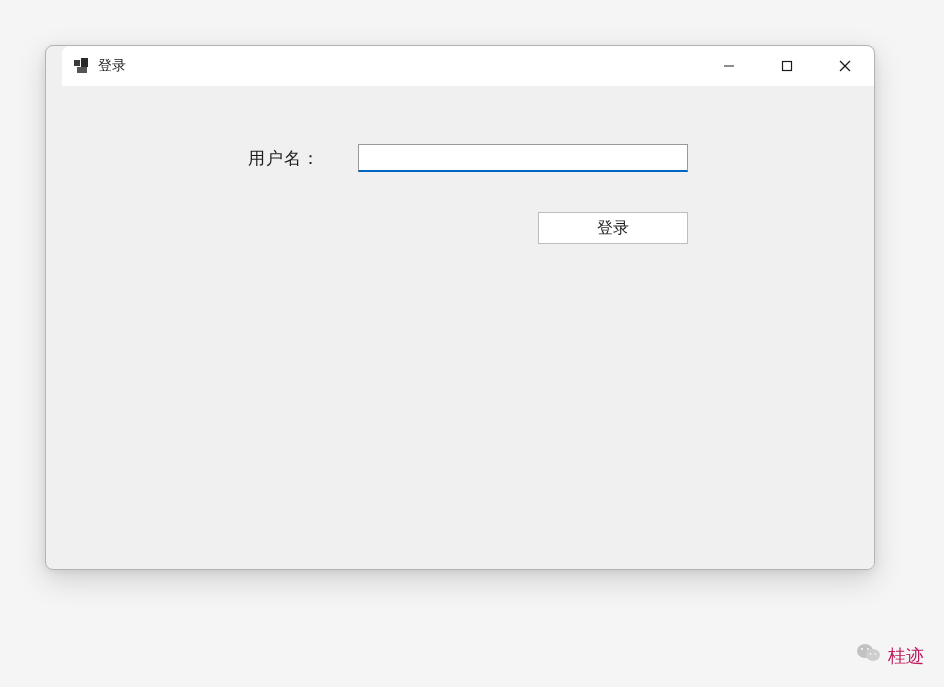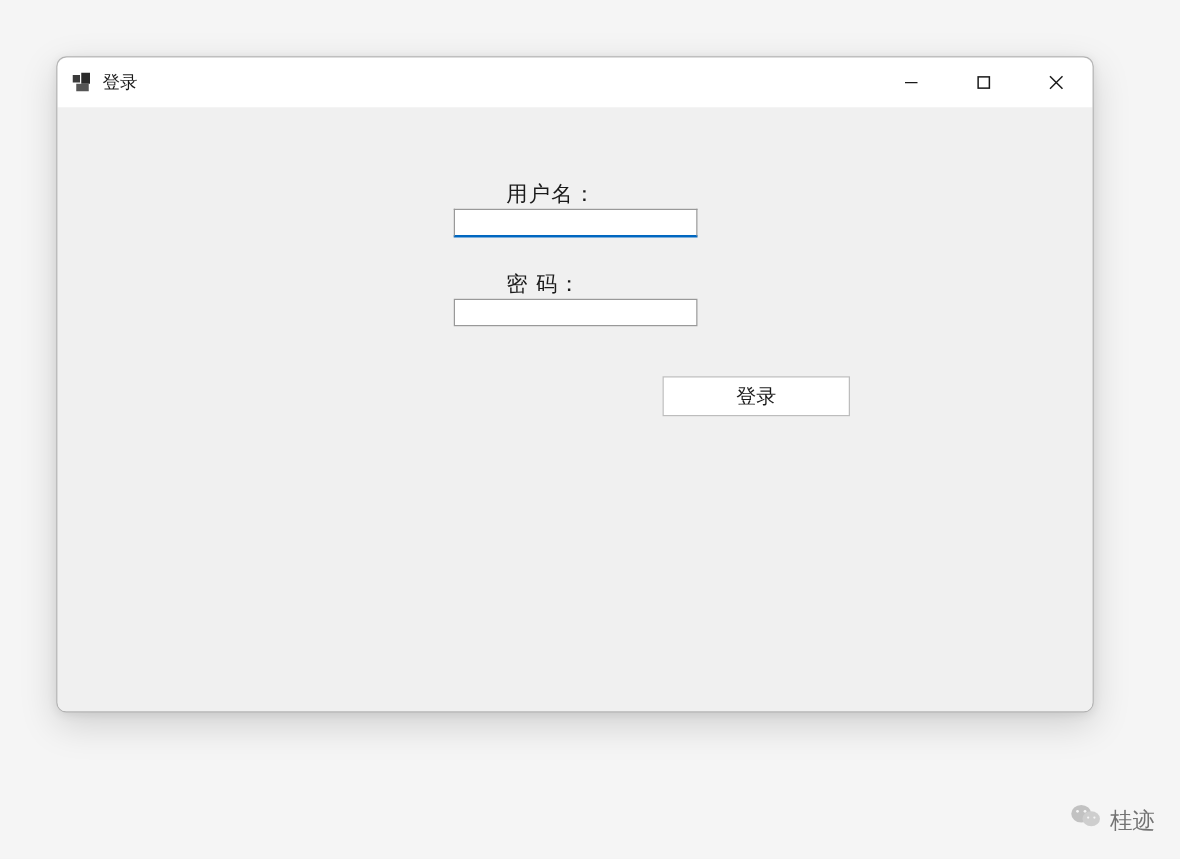--- a/index.html
+++ b/index.html
@@ -19,20 +19,21 @@
       position: absolute;
       left: 45px;
       top: 45px;
       width: 830px;
       height: 525px;
       background: #f0f0f0;
       border: 1px solid #b3b3b3;
       border-radius: 8px;
       box-shadow: 0 10px 30px rgba(0,0,0,0.15), 0 2px 8px rgba(0,0,0,0.08);
       overflow: hidden;
+      padding-left: 16px;
     }
     .titlebar {
       height: 40px;
       background: #ffffff;
       display: flex;
       align-items: center;
       padding-left: 12px;
       border-top-left-radius: 8px;
       border-top-right-radius: 8px;
     }
@@ -73,21 +74,20 @@
       margin-bottom: 70px;
     }
     .form {
       width: 440px;
       margin: 0 auto;
     }
     .form-row {
       display: flex;
       align-items: center;
       margin-bottom: 26px;
-      flex-direction: column;
     }
     .form-label {
       width: 110px;
       font-size: 17px;
       color: #1a1a1a;
       text-align: left;
       letter-spacing: 1px;
     }
     .text-input {
       flex: 1;
@@ -117,21 +117,21 @@
       cursor: pointer;
       font-family: inherit;
     }
     .watermark {
       position: absolute;
       right: 20px;
       bottom: 18px;
       display: flex;
       align-items: center;
       gap: 6px;
-      color: #737373;
+      color: #be185d;
       font-size: 18px;
     }
     .wm-icon {
       opacity: 0.55;
     }
   </style>
 </head>
 <body>
 
 <div class="window">
@@ -164,24 +164,20 @@
     </div>
   </div>
 
   <div class="client-area">
 
     <div class="form">
       <div class="form-row">
         <label class="form-label">用户名：</label>
         <input type="text" class="text-input focused" value="" style="">
       </div>
-      <div class="form-row">
-        <label class="form-label">密  码：</label>
-        <input type="password" class="text-input" value="" style="">
-      </div>
       <div class="button-row">
         <button class="login-button">登录</button>
       </div>
     </div>
   </div>
 </div>
 
 <div class="watermark">
   <span class="wm-icon">
     <svg width="26" height="22" viewBox="0 0 26 22">

